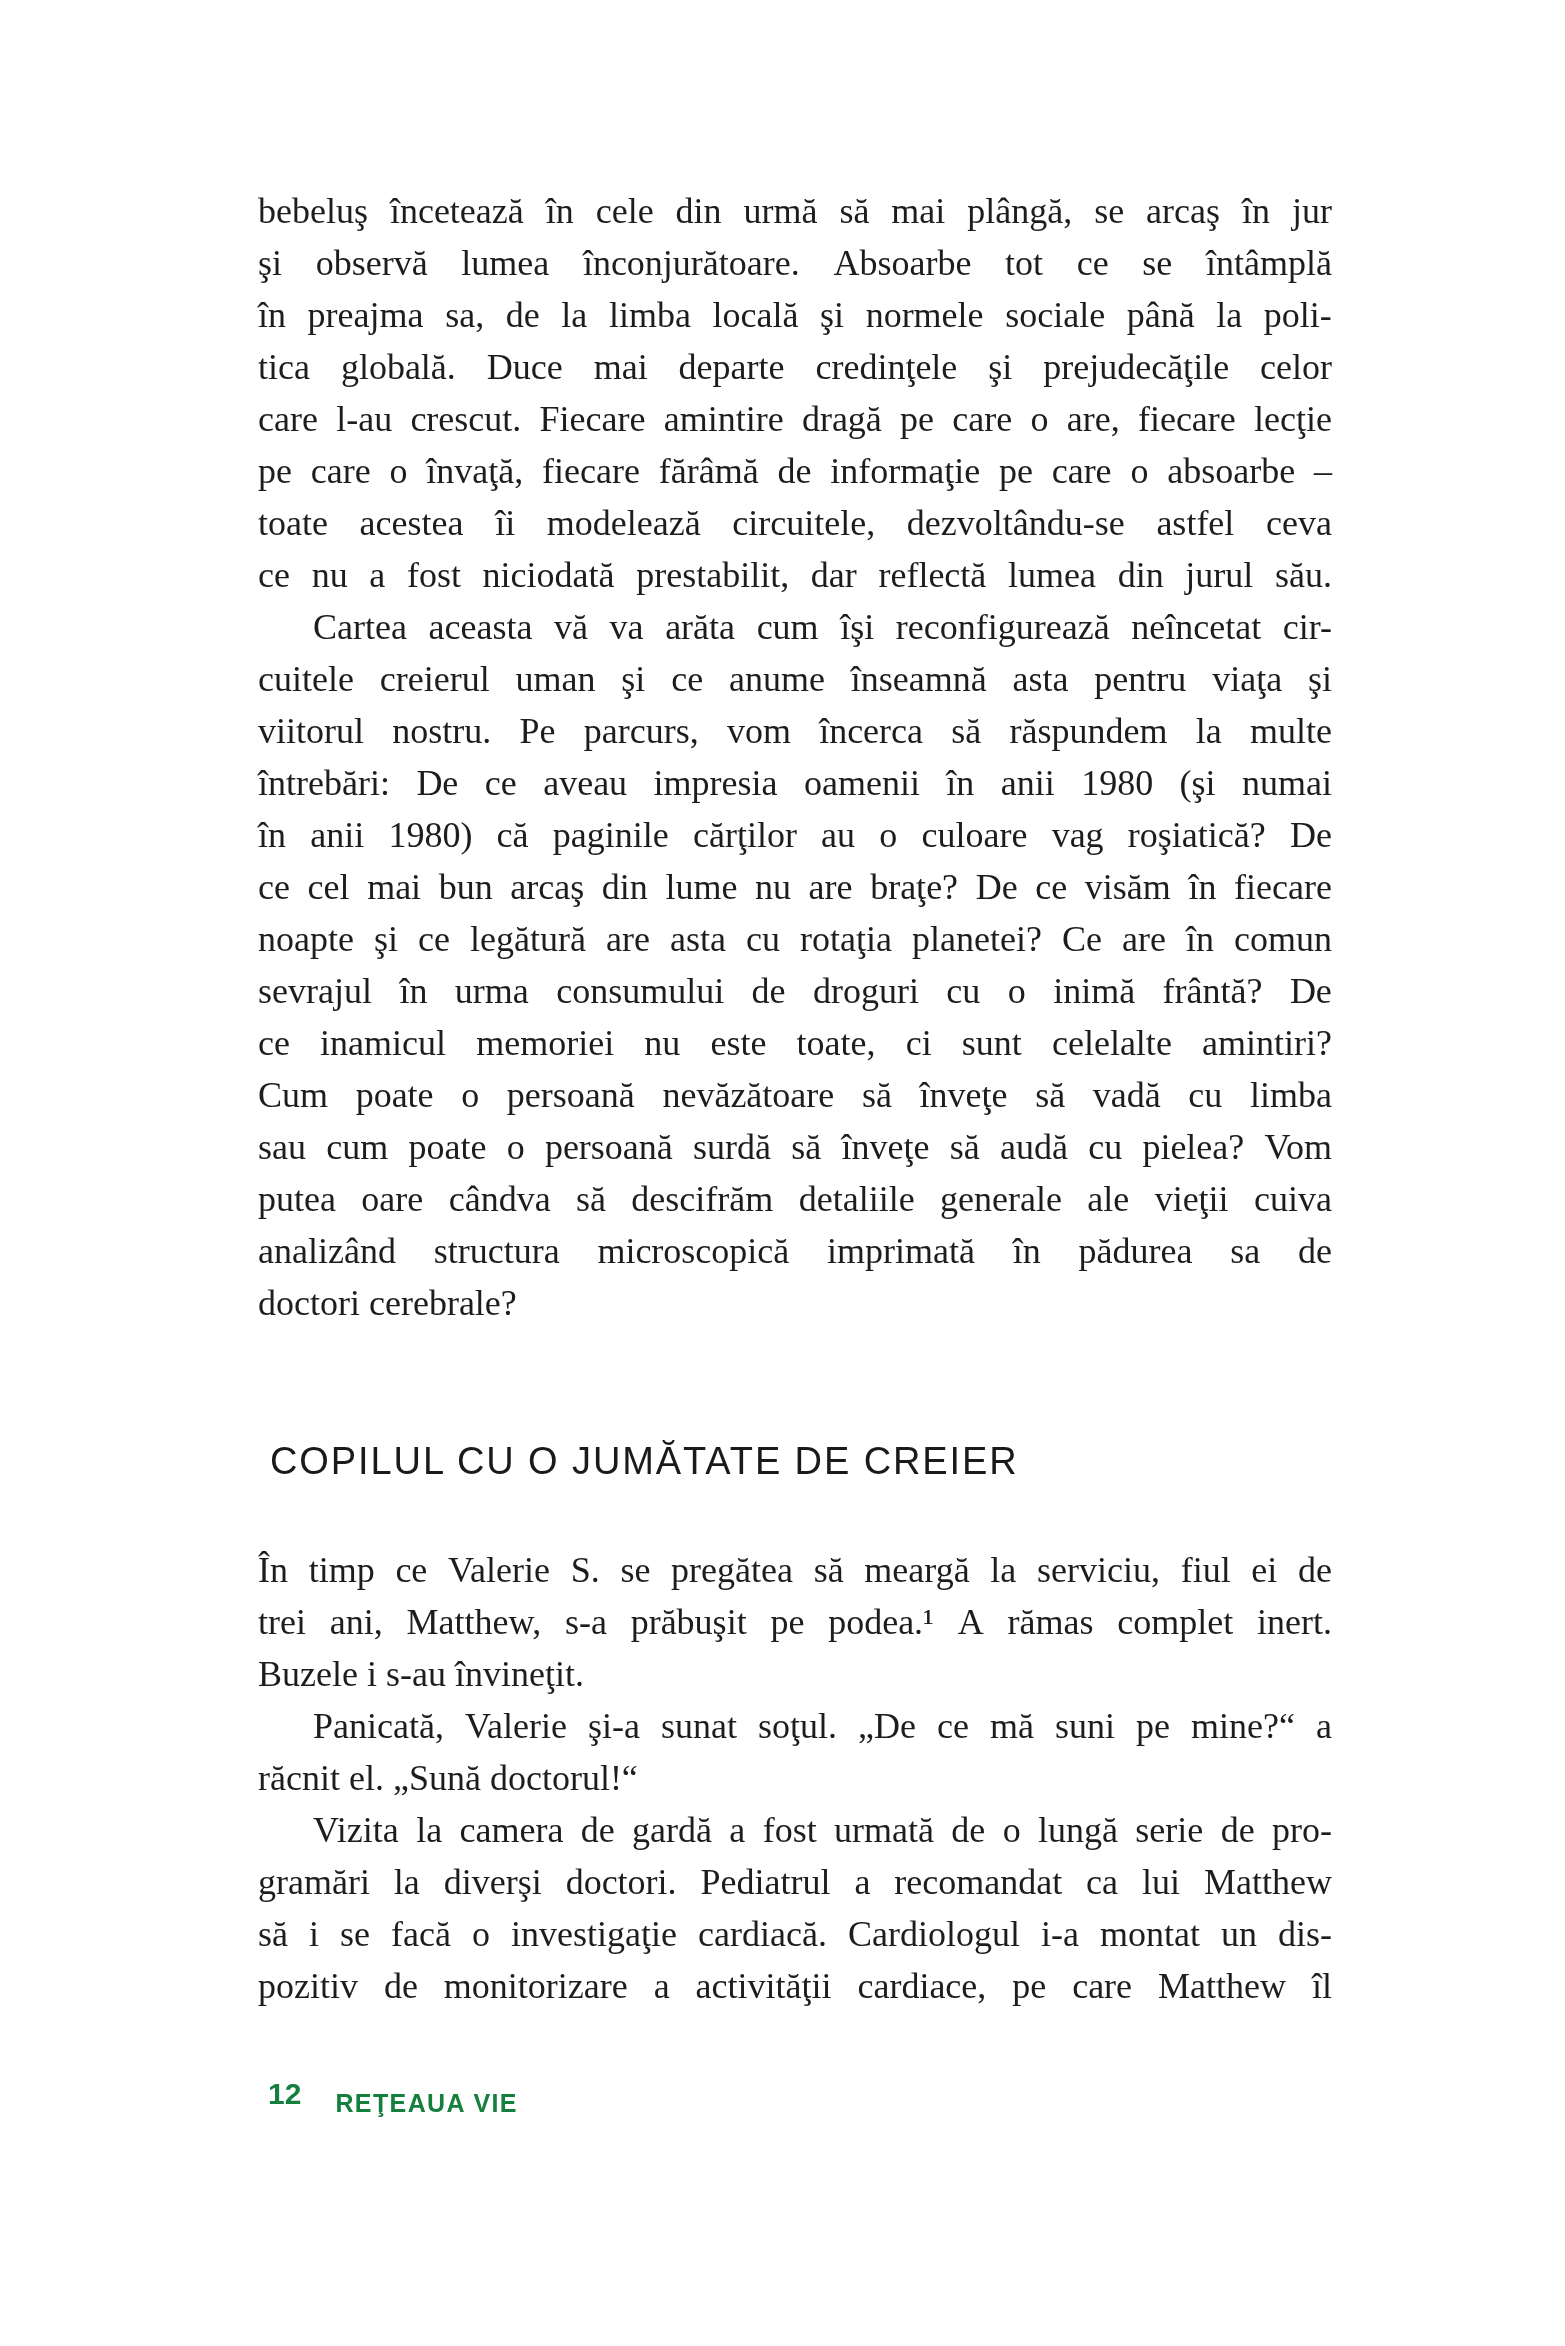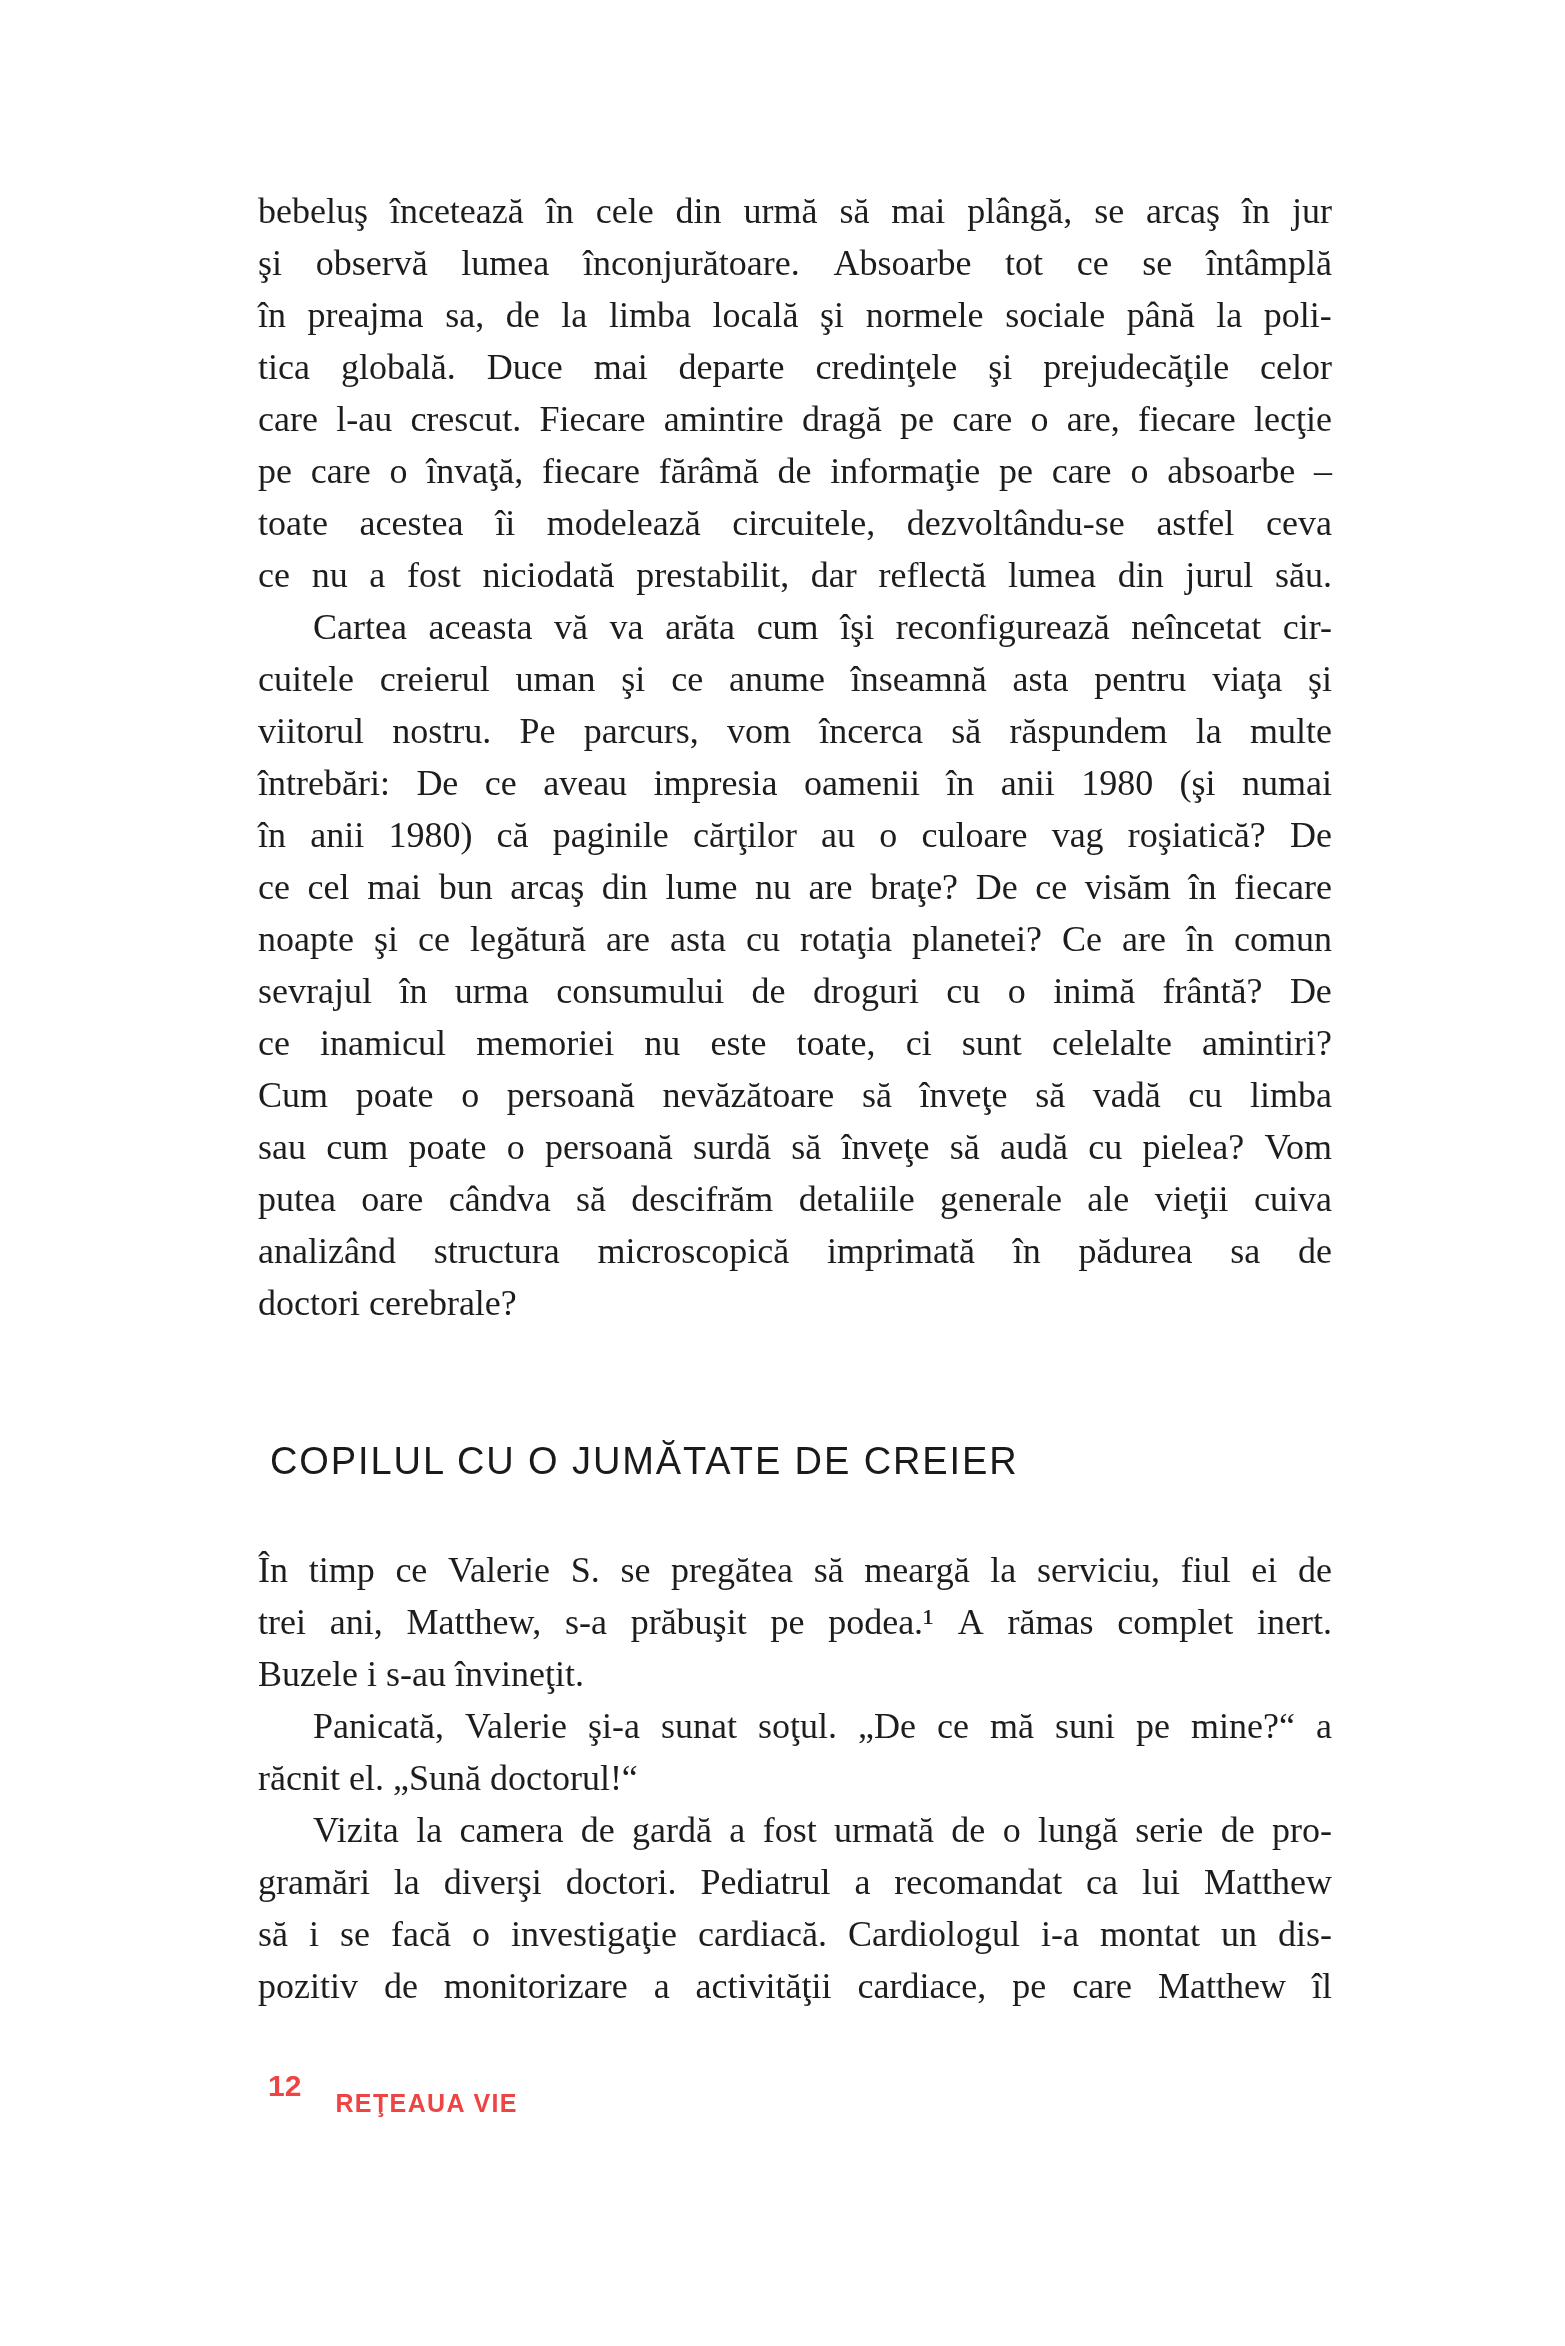--- a/index.html
+++ b/index.html
@@ -50,24 +50,24 @@
     font-weight: 400;
     letter-spacing: 1.9px;
     color: #1a1a1a;
     white-space: nowrap;
   }
   .footer {
     position: absolute;
     left: 268px;
     top: 2069px;
     display: flex;
-    align-items: flex-start;
+    align-items: center;
     gap: 34px;
     font-family: "Liberation Sans", "DejaVu Sans", sans-serif;
-    color: #ef4444;
+    color: #15803d;
     white-space: nowrap;
   }
   .pagenum {
     font-size: 30px;
     font-weight: 700;
   }
   .running {
     font-size: 25px;
     font-weight: 700;
     letter-spacing: 1.4px;

